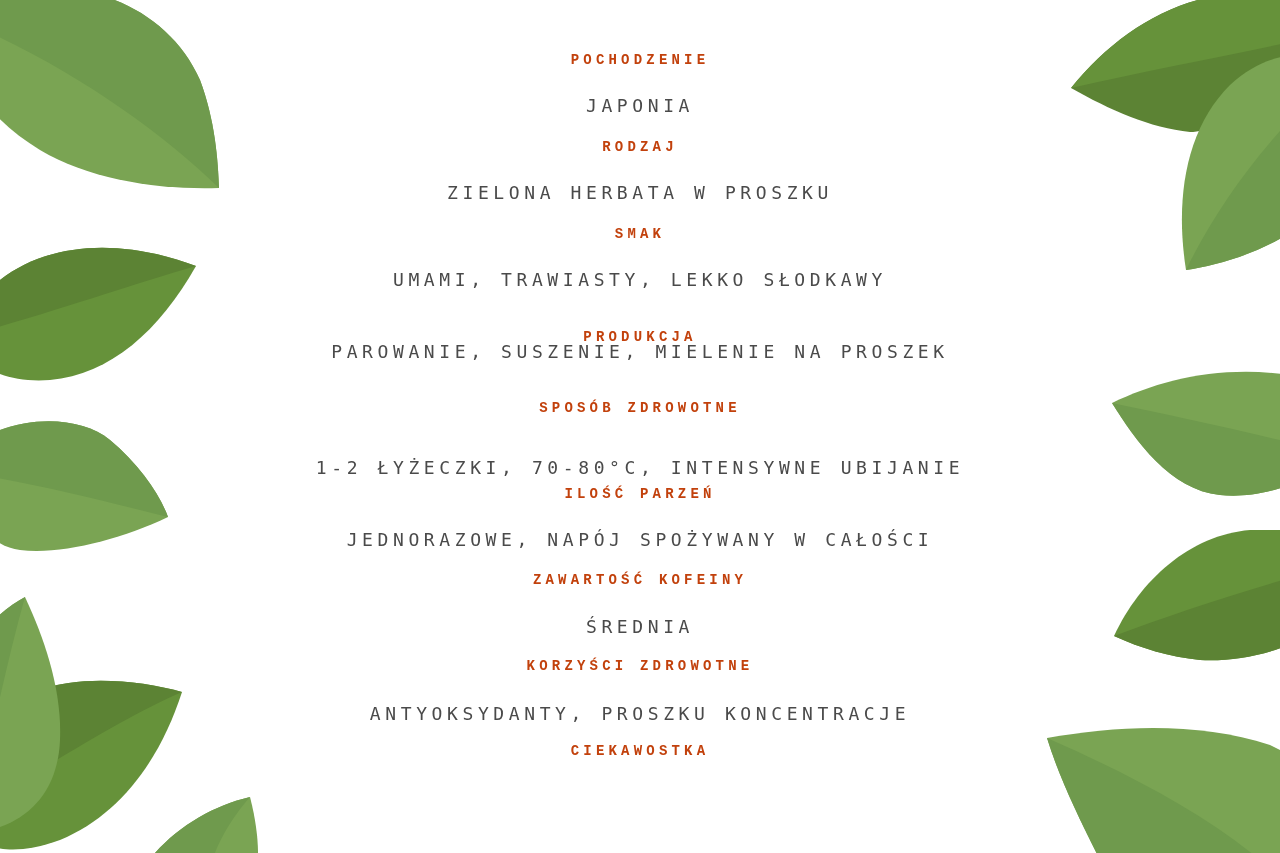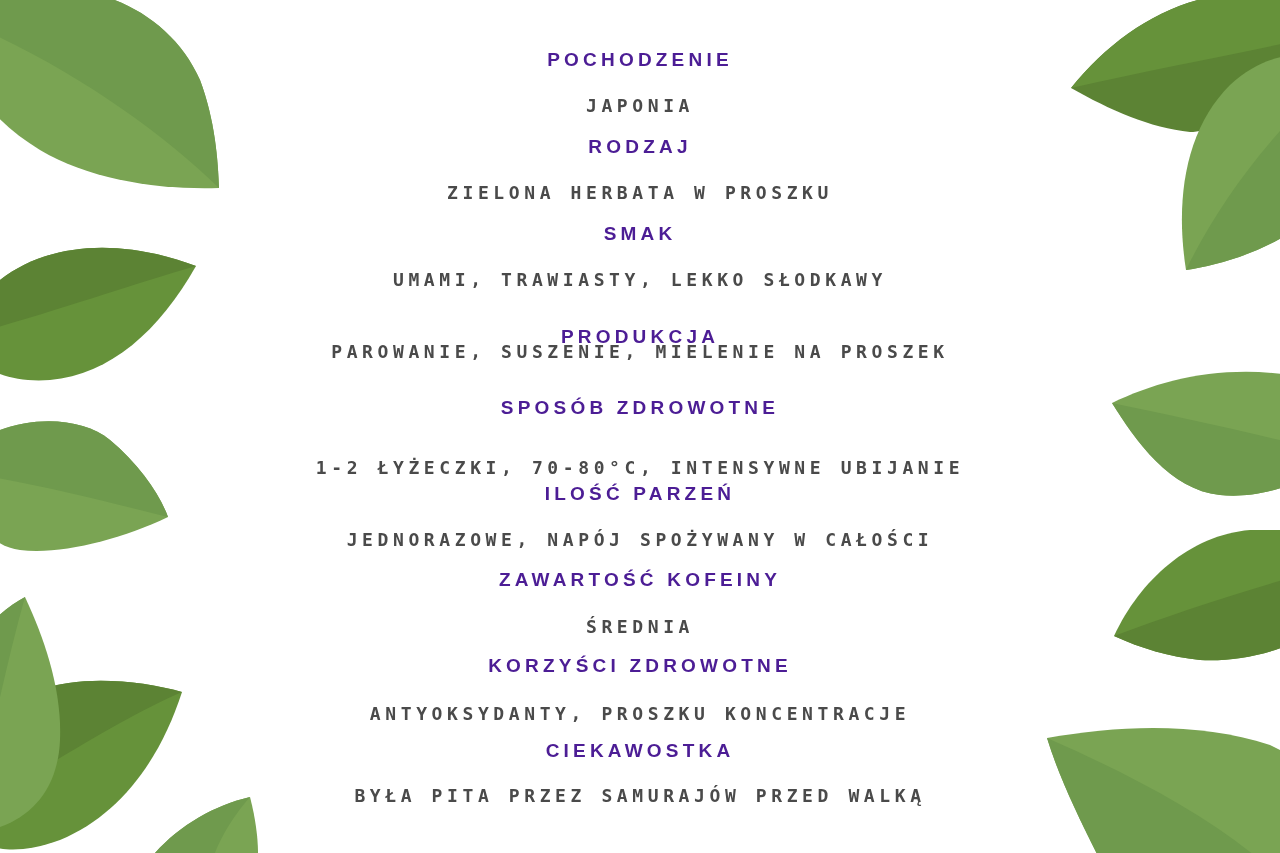--- a/index.html
+++ b/index.html
@@ -26,30 +26,30 @@
       width: 1280px; height: 853px;
     }
     .row {
       position: absolute;
       left: 0;
       width: 1280px;
       text-align: center;
       white-space: nowrap;
     }
     .heading {
-      font-family: Liberation Sans, sans-serif;
+      font-family: Liberation Mono, monospace;
       font-weight: bold;
-      font-size: 19px;
+      font-size: 14px;
       letter-spacing: 4.2px;
-      color: #4c1d95;
+      color: #c2410c;
       line-height: 24px;
     }
     .value {
       font-family: "DejaVu Sans Mono", monospace;
-      font-weight: bold;
+      font-weight: normal;
       font-size: 18px;
       letter-spacing: 4.6px;
       color: #4a4a4a;
       line-height: 24px;
     }
   </style>
 </head>
 <body>
 
 <svg class="leaves" width="1280" height="853" viewBox="0 0 1280 853" xmlns="http://www.w3.org/2000/svg">
@@ -129,14 +129,13 @@
   <div class="row heading" style="top:482px">ILOŚĆ PARZEŃ</div>
   <div class="row value" style="top:528px">JEDNORAZOWE, NAPÓJ SPOŻYWANY W CAŁOŚCI</div>
 
   <div class="row heading" style="top:568px">ZAWARTOŚĆ KOFEINY</div>
   <div class="row value" style="top:615px">ŚREDNIA</div>
 
   <div class="row heading" style="top:654px">KORZYŚCI ZDROWOTNE</div>
   <div class="row value" style="top:702px">ANTYOKSYDANTY, PROSZKU KONCENTRACJE</div>
 
   <div class="row heading" style="top:739px">CIEKAWOSTKA</div>
-  <div class="row value" style="top:784px">BYŁA PITA PRZEZ SAMURAJÓW PRZED WALKĄ</div>
 </div>
 
 </body></html>

